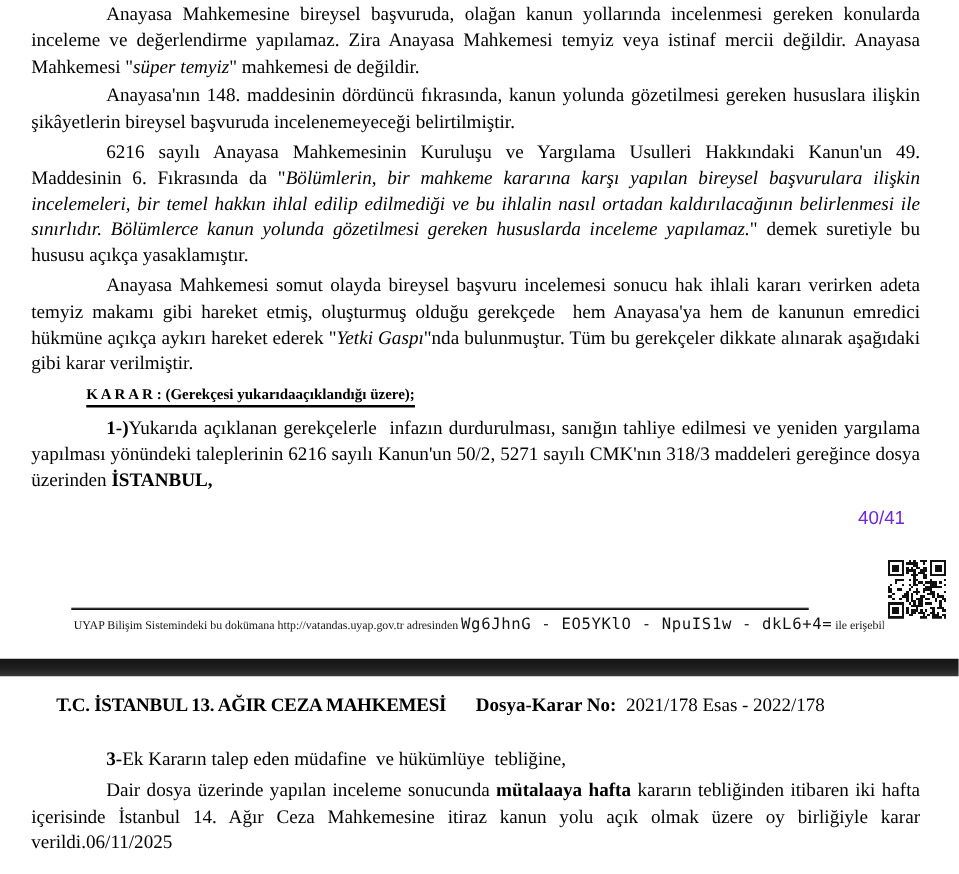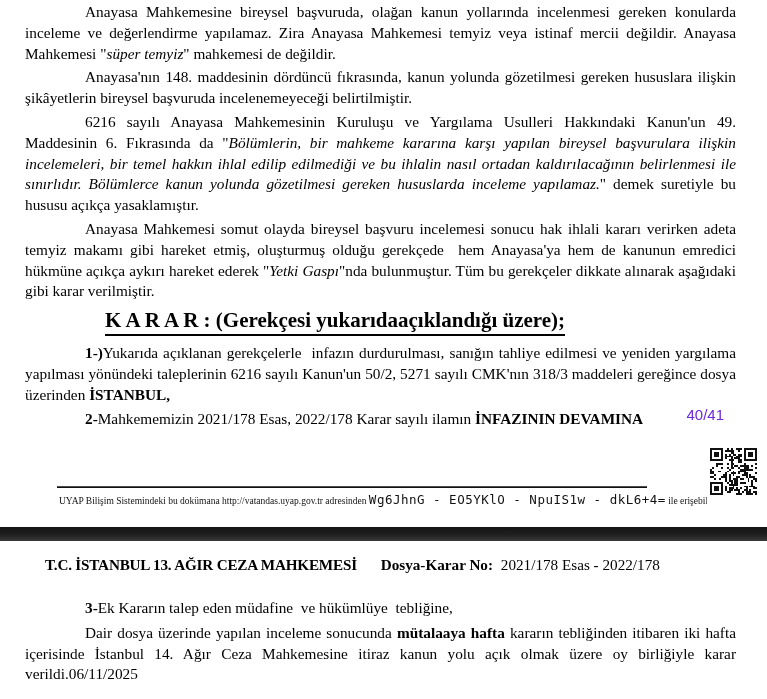--- a/index.html
+++ b/index.html
@@ -23,22 +23,22 @@
   }
   p.para {
     font-size: 15.3px;
     line-height: 20.8px;
     text-align: justify;
     text-indent: 60px;
     margin-bottom: 3px;
     white-space: pre-wrap;
   }
   .karar {
-    margin: 6px 0 7px 80px;
-    font-size: 21px;
+    margin: 6px 0 7px 44px;
+    font-size: 12px;
     font-weight: bold;
   }
   .karar .u {
     display: inline-block;
     border-bottom: 2px solid #000;
     padding-bottom: 1px;
   }
   
   .pagenum {
     position: absolute;
@@ -102,21 +102,20 @@
       <p class="para"><span>Anayasa Mahkemesine bireysel başvuruda, olağan kanun yollarında incelenmesi gereken konularda inceleme ve değerlendirme yapılamaz. Zira Anayasa Mahkemesi temyiz veya istinaf mercii değildir. Anayasa Mahkemesi "</span><span style="font-style: italic;">süper temyiz</span><span>" mahkemesi de değildir.</span></p>
       <p class="para"><span>Anayasa'nın 148. maddesinin dördüncü fıkrasında, kanun yolunda gözetilmesi gereken hususlara ilişkin şikâyetlerin bireysel başvuruda incelenemeyeceği belirtilmiştir.</span></p>
       <p class="para"><span>6216 sayılı Anayasa Mahkemesinin Kuruluşu ve Yargılama Usulleri Hakkındaki Kanun'un 49. Maddesinin 6. Fıkrasında da "</span><span style="font-style: italic;">Bölümlerin, bir mahkeme kararına karşı yapılan bireysel başvurulara ilişkin incelemeleri, bir temel hakkın ihlal edilip edilmediği ve bu ihlalin nasıl ortadan kaldırılacağının belirlenmesi ile sınırlıdır. Bölümlerce kanun yolunda gözetilmesi gereken hususlarda inceleme yapılamaz.</span><span>" demek suretiyle bu hususu açıkça yasaklamıştır.</span></p>
       <p class="para"><span>Anayasa Mahkemesi somut olayda bireysel başvuru incelemesi sonucu hak ihlali kararı verirken adeta temyiz makamı gibi hareket etmiş, oluşturmuş olduğu gerekçede  hem Anayasa'ya hem de kanunun emredici hükmüne açıkça aykırı hareket ederek "</span><span style="font-style: italic;">Yetki Gaspı</span><span>"nda bulunmuştur. Tüm bu gerekçeler dikkate alınarak aşağıdaki gibi karar verilmiştir.</span></p>
 
       <div class="karar">
         <span class="u">K A R A R : (Gerekçesi yukarıdaaçıklandığı üzere);</span>
       </div>
 
       <p class="para"><span style="font-weight: bold;">1-)</span><span>Yukarıda açıklanan gerekçelerle  infazın durdurulması, sanığın tahliye edilmesi ve yeniden yargılama yapılması yönündeki taleplerinin 6216 sayılı Kanun'un 50/2, 5271 sayılı CMK'nın 318/3 maddeleri gereğince dosya üzerinden </span><span style="font-weight: bold;">İSTANBUL,</span></p>
-      <p class="para"><span style="font-weight: bold;">2-</span><span>Mahkememizin 2021/178 Esas, 2022/178 Karar sayılı ilamın </span><span style="font-weight: bold;">İNFAZININ DEVAMINA</span></p>
     </div>
 
     <div class="pagenum">40/41</div>
 
     <div class="qr"><svg width="47" height="47" viewBox="0 0 25 25" shape-rendering="crispEdges" fill="#111" xmlns="http://www.w3.org/2000/svg">
           <rect x="0" y="0" width="1" height="1"></rect>
           <rect x="0" y="1" width="1" height="1"></rect>
           <rect x="0" y="2" width="1" height="1"></rect>
           <rect x="0" y="3" width="1" height="1"></rect>
           <rect x="0" y="4" width="1" height="1"></rect>

